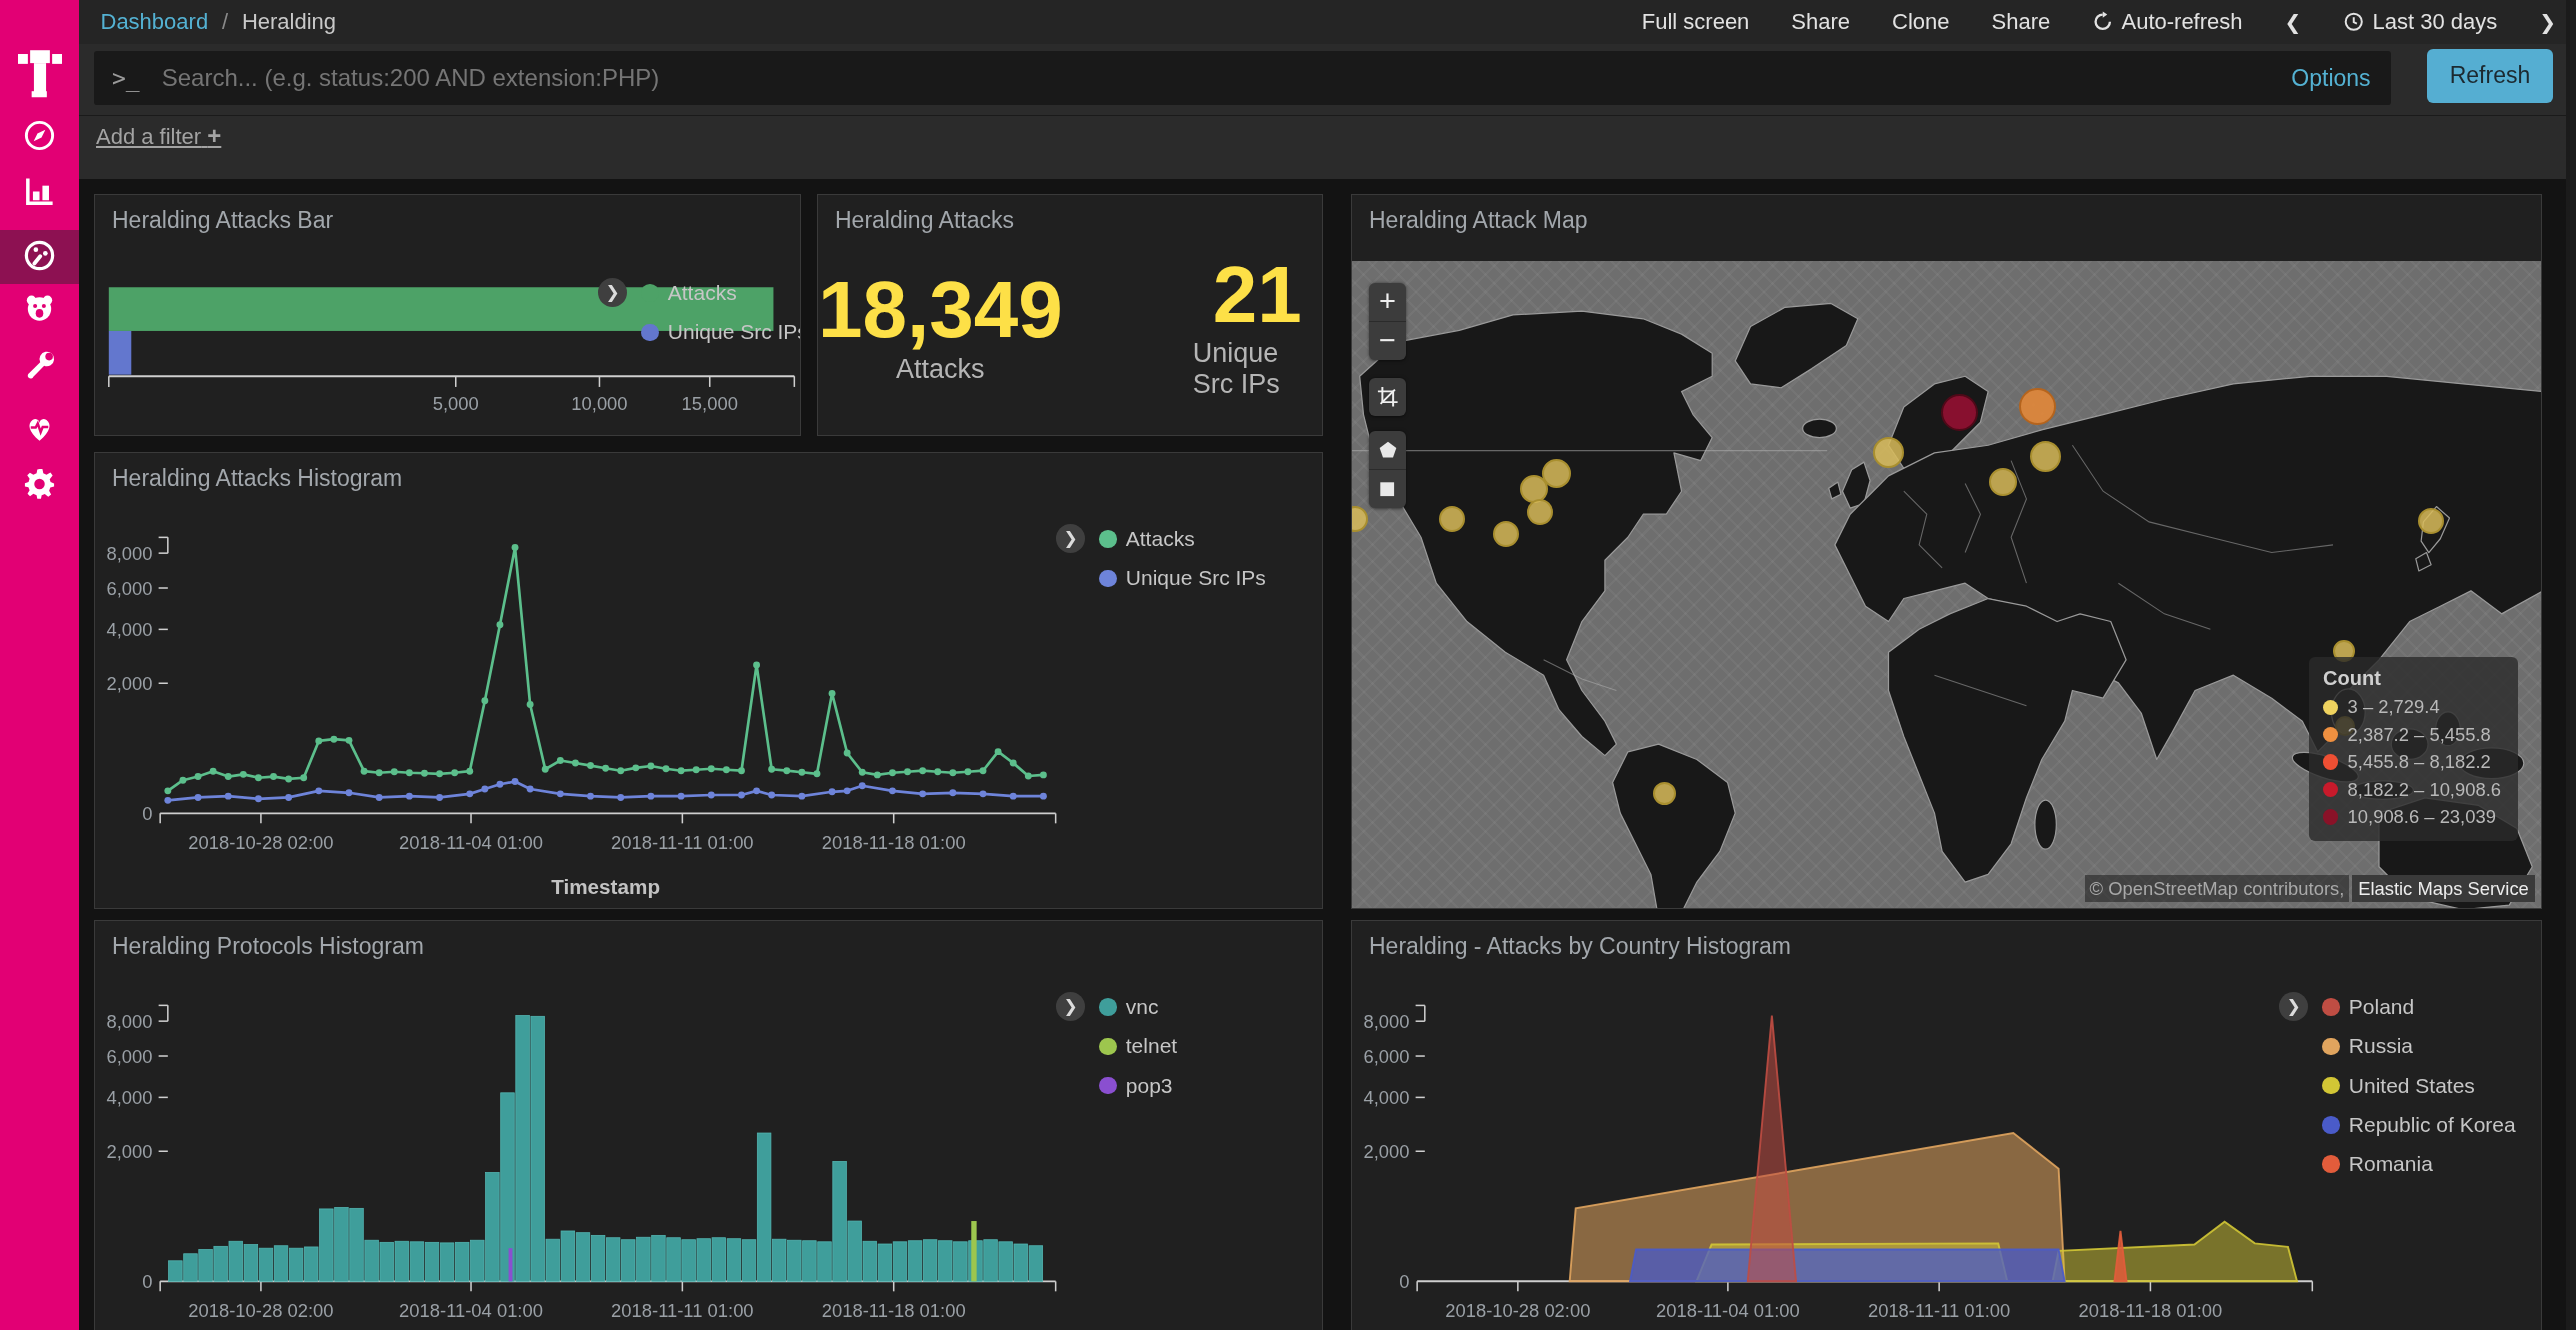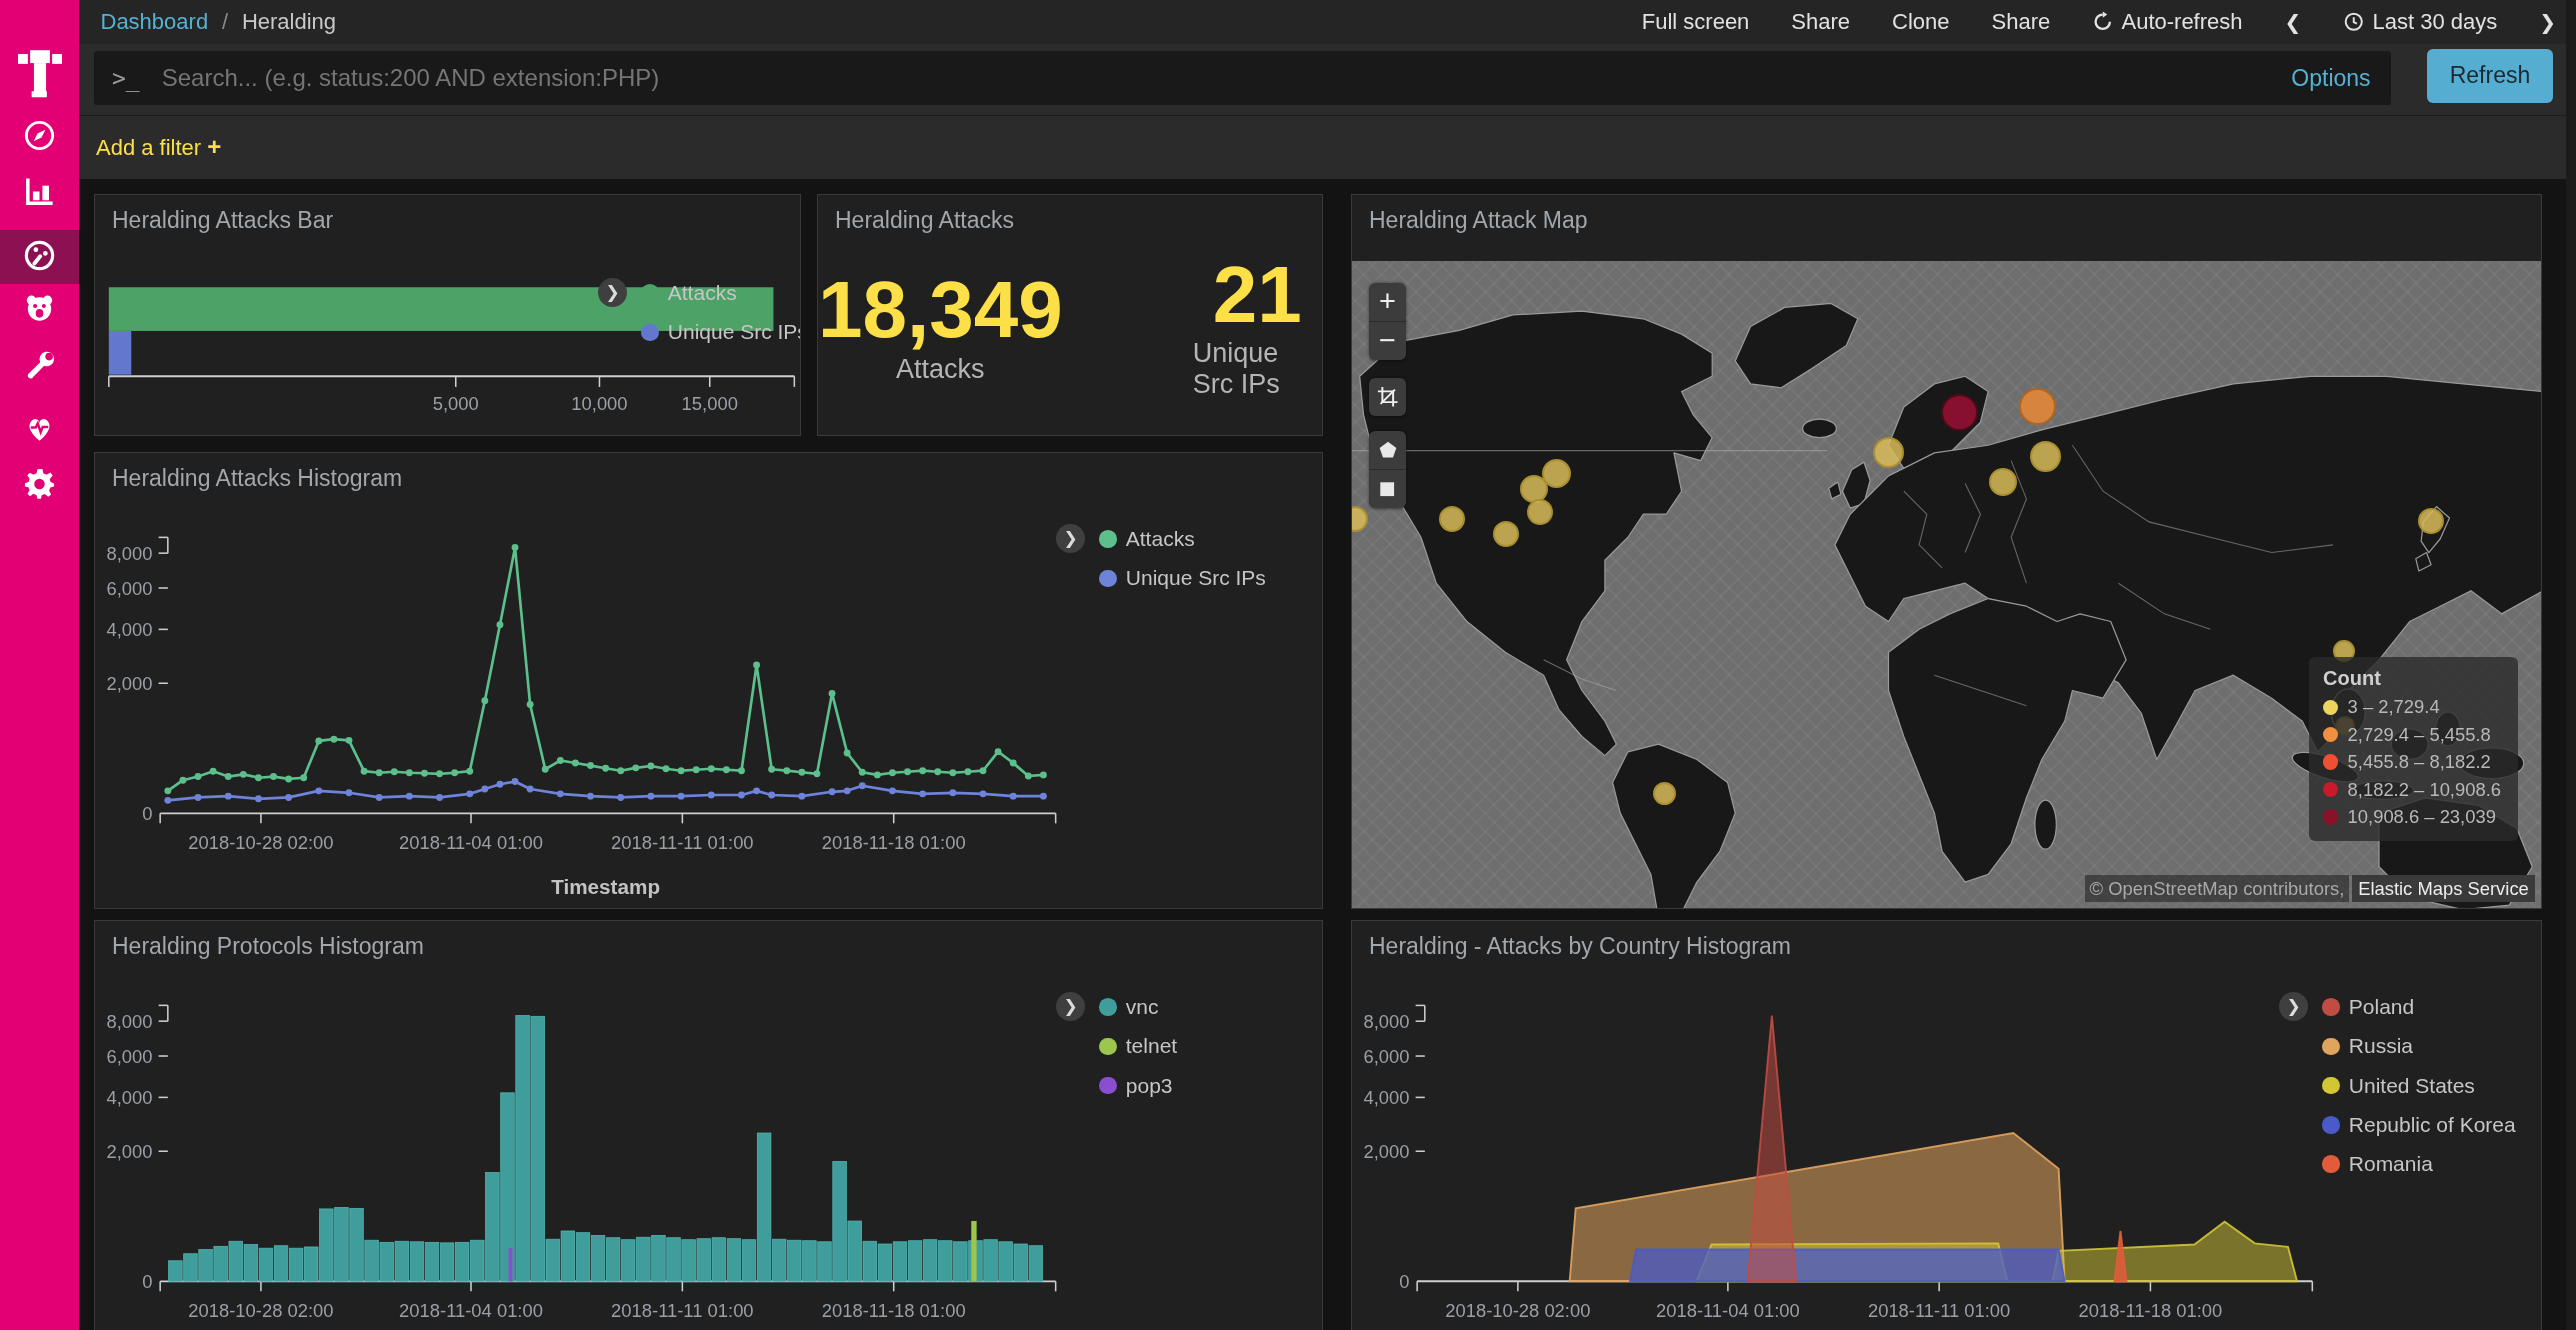--- a/index.html
+++ b/index.html
@@ -21,21 +21,21 @@
   .tn-chev{font-size:20px;color:#e2e2e2;}
   #searchbar-row{position:absolute;left:79px;top:44px;right:0;height:71px;background:#2b2b2b;z-index:19;}
   #search-box{position:absolute;left:14.6px;top:7px;width:2297px;height:54px;background:#191919;border-radius:3.1px;display:flex;align-items:center;}
   #search-prompt{font-family:"DejaVu Sans Mono","Liberation Mono",monospace;color:#9a9a9a;font-size:23px;margin:0 20px 0 18.4px;}
   #search-input{flex:1;background:transparent;border:none;outline:none;color:#cfcfcf;font-size:24px;font-family:inherit;}
   #search-input::placeholder{color:#757575;opacity:1;}
   #options-link{color:#54b2d3;font-size:23px;margin-right:20px;cursor:pointer;}
   #refresh-btn{position:absolute;right:23px;top:4.6px;width:126px;height:54px;background:#55aed2;border:none;border-radius:6.1px;
     color:#1c2930;font-size:23px;font-family:inherit;cursor:pointer;}
   #filter-row{position:absolute;left:79px;top:115px;right:0;height:63px;background:#2b2b2b;border-top:1.5px solid #1a1a1a;z-index:18;}
-  #add-filter{position:absolute;left:17px;top:17px;font-size:22px;color:#fde047;cursor:pointer;}
+  #add-filter{position:absolute;left:17px;top:6px;font-size:22px;color:#a3a3a3;cursor:pointer;text-decoration:underline;}
   #add-filter b{font-weight:bold;font-size:24px;}
   
   .panel{position:absolute;background:#202020;border:0.8px solid #3a3a3a;box-sizing:border-box;overflow:hidden;}
   .ptitle{position:absolute;left:17px;top:12.3px;font-size:23px;color:#a2a7ac;white-space:nowrap;z-index:3;}
   svg text{fill:#9aa0a6;font-size:24px;font-family:"Liberation Sans",sans-serif;}
   svg .xlab{fill:#c2c2c2;font-weight:bold;font-size:27px;}
   .legend{position:absolute;z-index:4;}
   .lrow{display:flex;align-items:center;gap:9.2px;margin-bottom:15.3px;cursor:pointer;}
   .ldot{width:17.6px;height:17.6px;border-radius:50%;flex:0 0 auto;}
   .llab{font-size:21px;color:#c6c6c6;white-space:nowrap;}
@@ -316,21 +316,21 @@
       </div>
     </div>
     <div id="map-legend">
       <div class="mltitle">Count</div>
     <div class="mlrow">
           <span class="mldot" style="background: rgb(239, 211, 95);"></span>
           <span class="mllab">3 – 2,729.4</span>
         </div>
         <div class="mlrow">
           <span class="mldot" style="background: rgb(239, 144, 64);"></span>
-          <span class="mllab">2,729.4 – 5,455.8</span>
+          <span class="mllab">2,387.2 – 5,455.8</span>
         </div>
         <div class="mlrow">
           <span class="mldot" style="background: rgb(239, 79, 51);"></span>
           <span class="mllab">5,455.8 – 8,182.2</span>
         </div>
         <div class="mlrow">
           <span class="mldot" style="background: rgb(200, 26, 43);"></span>
           <span class="mllab">8,182.2 – 10,908.6</span>
         </div>
         <div class="mlrow">

